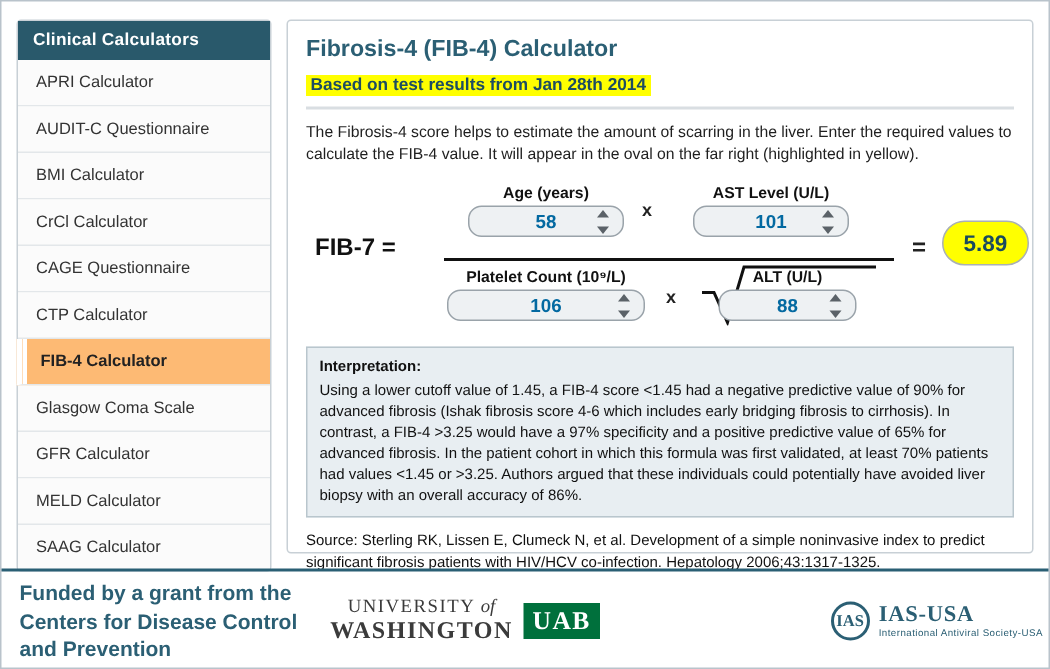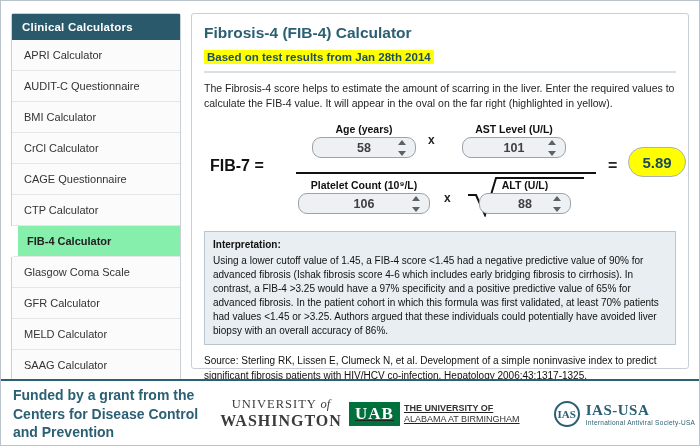--- a/index.html
+++ b/index.html
@@ -47,21 +47,21 @@
     font-size: 11px;
     color: #333333;
     border-bottom: 1px solid #e3e7ea;
     background: #fbfbfb;
     cursor: pointer;
   }
   .sidebar-item:last-child {
     border-bottom: none;
   }
   .sidebar-item.selected {
-    background: #86efac;
+    background: #fdba74;
     font-weight: bold;
     color: #222222;
     border-left: 4px solid #ffffff;
     margin-left: -1px;
     box-shadow: inset 3px 0 0 #ffffff;
   }
 
   
   .main {
     position: absolute;
@@ -136,21 +136,21 @@
     justify-content: center;
   }
   .spin input {
     width: 70px;
     border: none;
     background: transparent;
     text-align: center;
     font-family: "Liberation Sans", sans-serif;
     font-size: 12.5px;
     font-weight: bold;
-    color: #404040;
+    color: #0369a1;
     outline: none;
     padding: 0;
   }
   .spin .arrows {
     position: absolute;
     right: 7px;
     top: 2px;
     width: 10px;
     height: 16px;
     display: flex;
@@ -260,22 +260,21 @@
     color: #3b3b3b;
     line-height: 1.1;
   }
   .footer-uw .l1 { font-family: "Liberation Serif", serif; font-size: 12.5px; letter-spacing: 1px; }
   .footer-uw .l1 em { font-style: italic; letter-spacing: 0; }
   .footer-uw .l2 { font-family: "Liberation Serif", serif; font-size: 16px; font-weight: bold; letter-spacing: 1px; }
   .footer-uab {
     width: 190px;
     display: flex;
     align-items: center;
-    gap: 4px;
-    text-decoration: underline;
+    gap: 14px;
   }
   .uab-mark {
     background: #00703c;
     color: #ffffff;
     font-family: "Liberation Serif", serif;
     font-weight: bold;
     font-size: 17px;
     letter-spacing: 1px;
     padding: 2px 6px;
   }
@@ -415,24 +414,20 @@
     <div class="footer-uw">
       <div class="l1">
         <span>UNIVERSITY</span>
         <em>of</em>
       </div>
       <div class="l2">WASHINGTON</div>
     </div>
 
     <div class="footer-uab">
       <div class="uab-mark">UAB</div>
-      <div class="uab-text">
-        <div class="b">THE UNIVERSITY OF</div>
-        <div>ALABAMA AT BIRMINGHAM</div>
-      </div>
     </div>
 
     <div class="footer-ias">
       <div class="ias-badge">IAS</div>
       <div class="ias-text">
         <div class="t1">IAS-USA</div>
         <div class="t2">International Antiviral Society-USA</div>
       </div>
     </div>
   </div>

